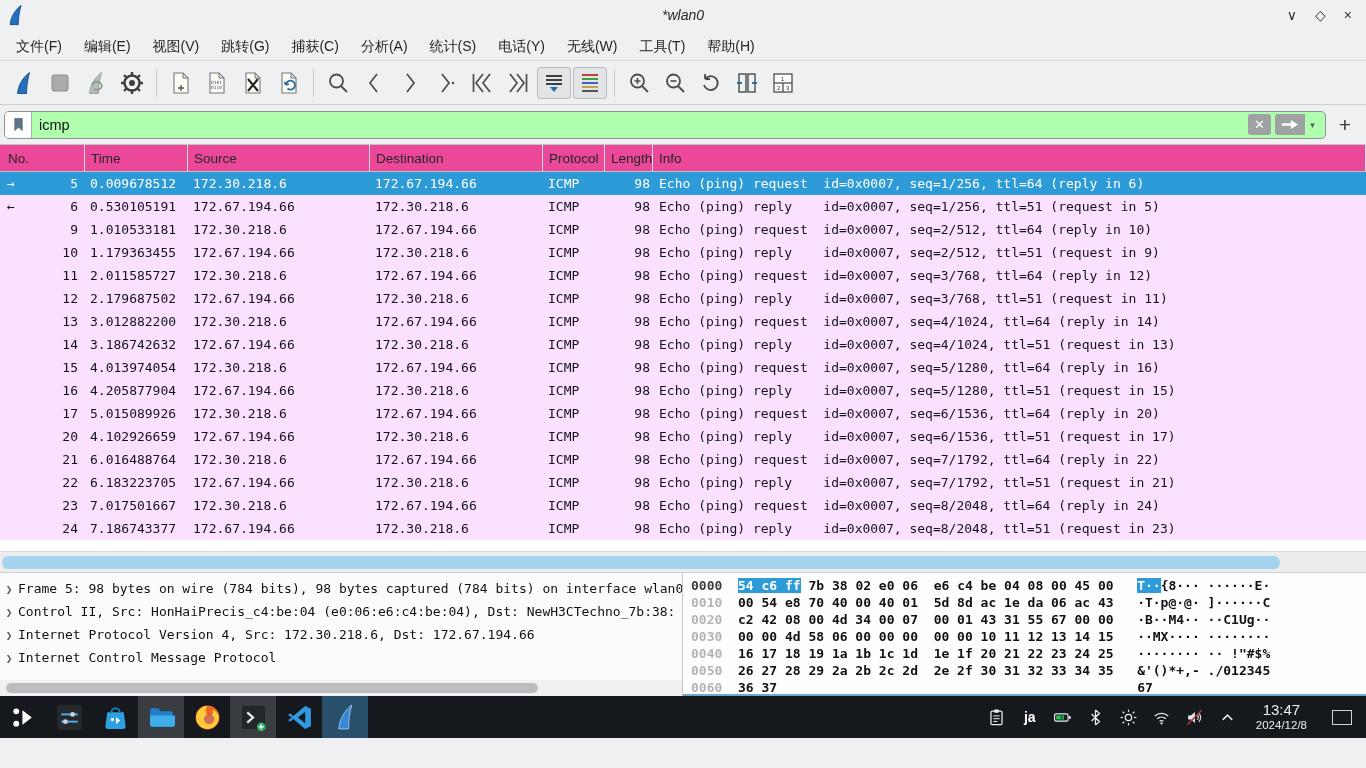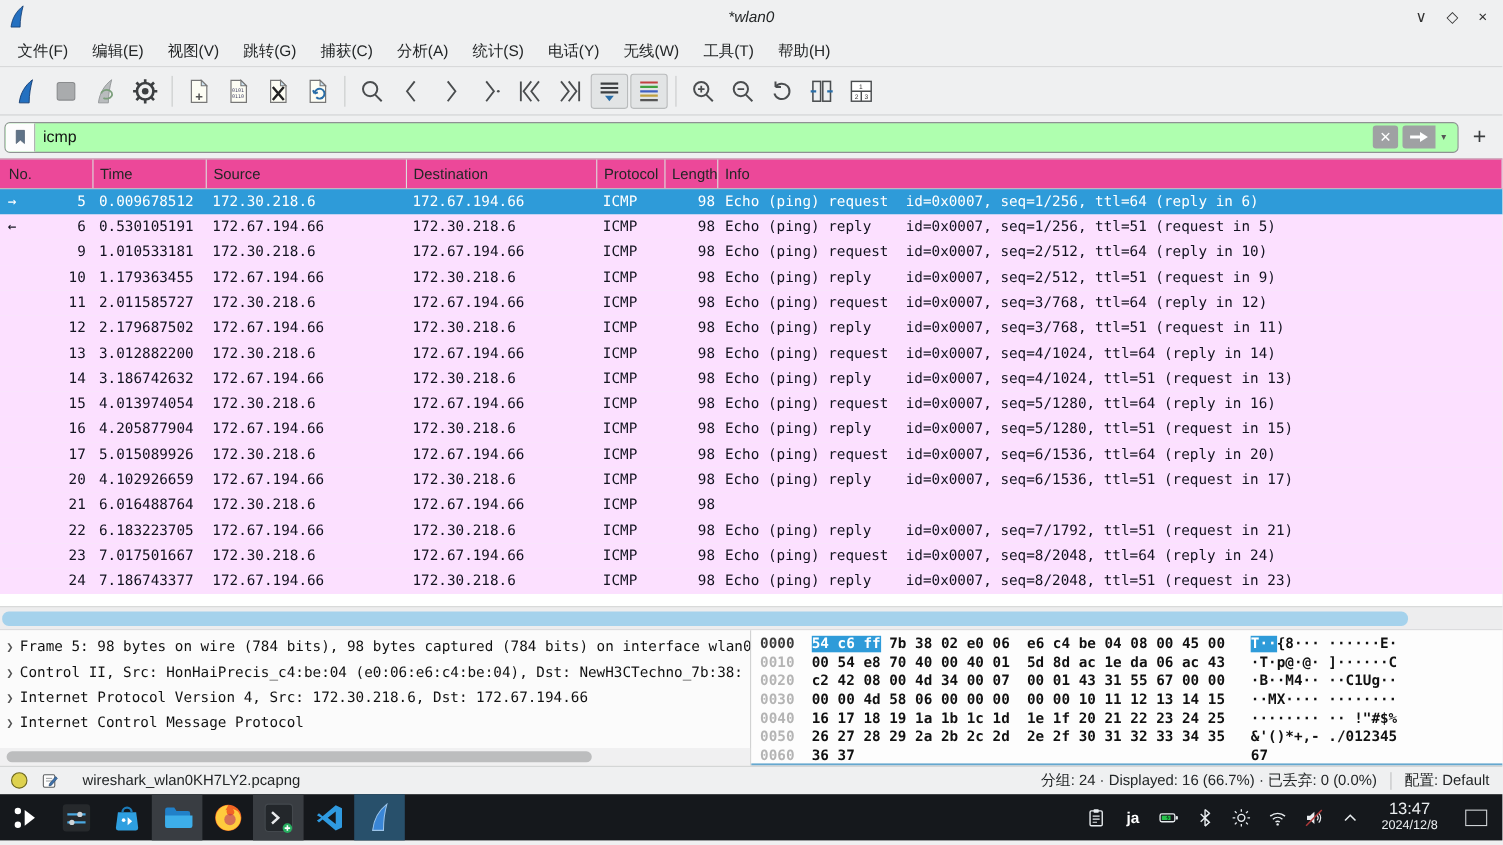--- a/index.html
+++ b/index.html
@@ -321,21 +321,21 @@
         <div class="prow"><div class="c-no">9<span class="marker"></span></div><div class="c-time">1.010533181</div><div class="c-src">172.30.218.6</div><div class="c-dst">172.67.194.66</div><div class="c-proto">ICMP</div><div class="c-len">98</div><div class="c-info">Echo (ping) request  id=0x0007, seq=2/512, ttl=64 (reply in 10)</div></div>
         <div class="prow"><div class="c-no">10<span class="marker"></span></div><div class="c-time">1.179363455</div><div class="c-src">172.67.194.66</div><div class="c-dst">172.30.218.6</div><div class="c-proto">ICMP</div><div class="c-len">98</div><div class="c-info">Echo (ping) reply    id=0x0007, seq=2/512, ttl=51 (request in 9)</div></div>
         <div class="prow"><div class="c-no">11<span class="marker"></span></div><div class="c-time">2.011585727</div><div class="c-src">172.30.218.6</div><div class="c-dst">172.67.194.66</div><div class="c-proto">ICMP</div><div class="c-len">98</div><div class="c-info">Echo (ping) request  id=0x0007, seq=3/768, ttl=64 (reply in 12)</div></div>
         <div class="prow"><div class="c-no">12<span class="marker"></span></div><div class="c-time">2.179687502</div><div class="c-src">172.67.194.66</div><div class="c-dst">172.30.218.6</div><div class="c-proto">ICMP</div><div class="c-len">98</div><div class="c-info">Echo (ping) reply    id=0x0007, seq=3/768, ttl=51 (request in 11)</div></div>
         <div class="prow"><div class="c-no">13<span class="marker"></span></div><div class="c-time">3.012882200</div><div class="c-src">172.30.218.6</div><div class="c-dst">172.67.194.66</div><div class="c-proto">ICMP</div><div class="c-len">98</div><div class="c-info">Echo (ping) request  id=0x0007, seq=4/1024, ttl=64 (reply in 14)</div></div>
         <div class="prow"><div class="c-no">14<span class="marker"></span></div><div class="c-time">3.186742632</div><div class="c-src">172.67.194.66</div><div class="c-dst">172.30.218.6</div><div class="c-proto">ICMP</div><div class="c-len">98</div><div class="c-info">Echo (ping) reply    id=0x0007, seq=4/1024, ttl=51 (request in 13)</div></div>
         <div class="prow"><div class="c-no">15<span class="marker"></span></div><div class="c-time">4.013974054</div><div class="c-src">172.30.218.6</div><div class="c-dst">172.67.194.66</div><div class="c-proto">ICMP</div><div class="c-len">98</div><div class="c-info">Echo (ping) request  id=0x0007, seq=5/1280, ttl=64 (reply in 16)</div></div>
         <div class="prow"><div class="c-no">16<span class="marker"></span></div><div class="c-time">4.205877904</div><div class="c-src">172.67.194.66</div><div class="c-dst">172.30.218.6</div><div class="c-proto">ICMP</div><div class="c-len">98</div><div class="c-info">Echo (ping) reply    id=0x0007, seq=5/1280, ttl=51 (request in 15)</div></div>
         <div class="prow"><div class="c-no">17<span class="marker"></span></div><div class="c-time">5.015089926</div><div class="c-src">172.30.218.6</div><div class="c-dst">172.67.194.66</div><div class="c-proto">ICMP</div><div class="c-len">98</div><div class="c-info">Echo (ping) request  id=0x0007, seq=6/1536, ttl=64 (reply in 20)</div></div>
         <div class="prow"><div class="c-no">20<span class="marker"></span></div><div class="c-time">4.102926659</div><div class="c-src">172.67.194.66</div><div class="c-dst">172.30.218.6</div><div class="c-proto">ICMP</div><div class="c-len">98</div><div class="c-info">Echo (ping) reply    id=0x0007, seq=6/1536, ttl=51 (request in 17)</div></div>
-        <div class="prow"><div class="c-no">21<span class="marker"></span></div><div class="c-time">6.016488764</div><div class="c-src">172.30.218.6</div><div class="c-dst">172.67.194.66</div><div class="c-proto">ICMP</div><div class="c-len">98</div></div>
+        <div class="prow"><div class="c-no">21<span class="marker"></span></div><div class="c-time">6.016488764</div><div class="c-src">172.30.218.6</div><div class="c-dst">172.67.194.66</div><div class="c-proto">ICMP</div><div class="c-len">98</div><div class="c-info">Echo (ping) request  id=0x0007, seq=7/1792, ttl=64 (reply in 22)</div></div>
         <div class="prow"><div class="c-no">22<span class="marker"></span></div><div class="c-time">6.183223705</div><div class="c-src">172.67.194.66</div><div class="c-dst">172.30.218.6</div><div class="c-proto">ICMP</div><div class="c-len">98</div><div class="c-info">Echo (ping) reply    id=0x0007, seq=7/1792, ttl=51 (request in 21)</div></div>
         <div class="prow"><div class="c-no">23<span class="marker"></span></div><div class="c-time">7.017501667</div><div class="c-src">172.30.218.6</div><div class="c-dst">172.67.194.66</div><div class="c-proto">ICMP</div><div class="c-len">98</div><div class="c-info">Echo (ping) request  id=0x0007, seq=8/2048, ttl=64 (reply in 24)</div></div>
         <div class="prow"><div class="c-no">24<span class="marker"></span></div><div class="c-time">7.186743377</div><div class="c-src">172.67.194.66</div><div class="c-dst">172.30.218.6</div><div class="c-proto">ICMP</div><div class="c-len">98</div><div class="c-info">Echo (ping) reply    id=0x0007, seq=8/2048, ttl=51 (request in 23)</div></div>
       </div>
     <div class="plist-rest"></div>
   </div>
 
   <div class="hscroll">
       <div class="thumb"></div>
     </div>
@@ -356,37 +356,20 @@
         <div class="hexrow first"><span class="off">0000</span>  <span class="hl">54 c6 ff</span><span> 7b 38 02 e0 06</span>  <span>e6 c4 be 04 08 00 45 00</span>   <span class="hl">T··</span><span>{8···</span> <span>······E·</span></div>
         <div class="hexrow"><span class="off">0010</span>  <span>00 54 e8 70 40 00 40 01</span>  <span>5d 8d ac 1e da 06 ac 43</span>   <span>·T·p@·@·</span> <span>]······C</span></div>
         <div class="hexrow"><span class="off">0020</span>  <span>c2 42 08 00 4d 34 00 07</span>  <span>00 01 43 31 55 67 00 00</span>   <span>·B··M4··</span> <span>··C1Ug··</span></div>
         <div class="hexrow"><span class="off">0030</span>  <span>00 00 4d 58 06 00 00 00</span>  <span>00 00 10 11 12 13 14 15</span>   <span>··MX····</span> <span>········</span></div>
         <div class="hexrow"><span class="off">0040</span>  <span>16 17 18 19 1a 1b 1c 1d</span>  <span>1e 1f 20 21 22 23 24 25</span>   <span>········</span> <span>·· !"#$%</span></div>
         <div class="hexrow"><span class="off">0050</span>  <span>26 27 28 29 2a 2b 2c 2d</span>  <span>2e 2f 30 31 32 33 34 35</span>   <span>&amp;'()*+,-</span> <span>./012345</span></div>
         <div class="hexrow"><span class="off">0060</span>  <span>36 37                  </span>  <span>                       </span>   <span>67      </span> <span></span></div>
       </div>
   </div>
 
-  <div class="statusbar">
-    <div class="sb-expert"></div>
-    <div class="sb-comment">
-      <svg viewBox="0 0 20 20" width="16" height="16">
-          <rect x="3" y="3" width="13" height="14" rx="1.5" fill="#fdfdfd" stroke="#5a5d5f" stroke-width="1.2"></rect>
-          <line x1="6" y1="7" x2="13" y2="7" stroke="#8a8d8f" stroke-width="1"></line>
-          <line x1="6" y1="10" x2="13" y2="10" stroke="#8a8d8f" stroke-width="1"></line>
-          <path d="M10 13 L17 5 19 7 12 15 9.5 15.6 Z" fill="#3d6fa8" stroke="#27486e" stroke-width="0.7"></path>
-        </svg>
-    </div>
-    <div class="sb-file">wireshark_wlan0KH7LY2.pcapng</div>
-    <div class="sb-right">
-      <div class="sb-stats">分组: 24 · Displayed: 16 (66.7%) · 已丢弃: 0 (0.0%)</div>
-      <div class="sb-div"></div>
-      <div class="sb-profile">配置: Default</div>
-    </div>
-  </div>
 
   <div class="taskbar">
     <div class="dock" id="dock">
         <div class="dock-item">
           <svg viewBox="0 0 28 28">
             <circle cx="7" cy="8" r="2.8" fill="#fff"></circle>
             <circle cx="7" cy="20" r="2.8" fill="#fff"></circle>
             <path d="M13 7 l9 7 -9 7 z" fill="#fff"></path>
           </svg>
         </div>

